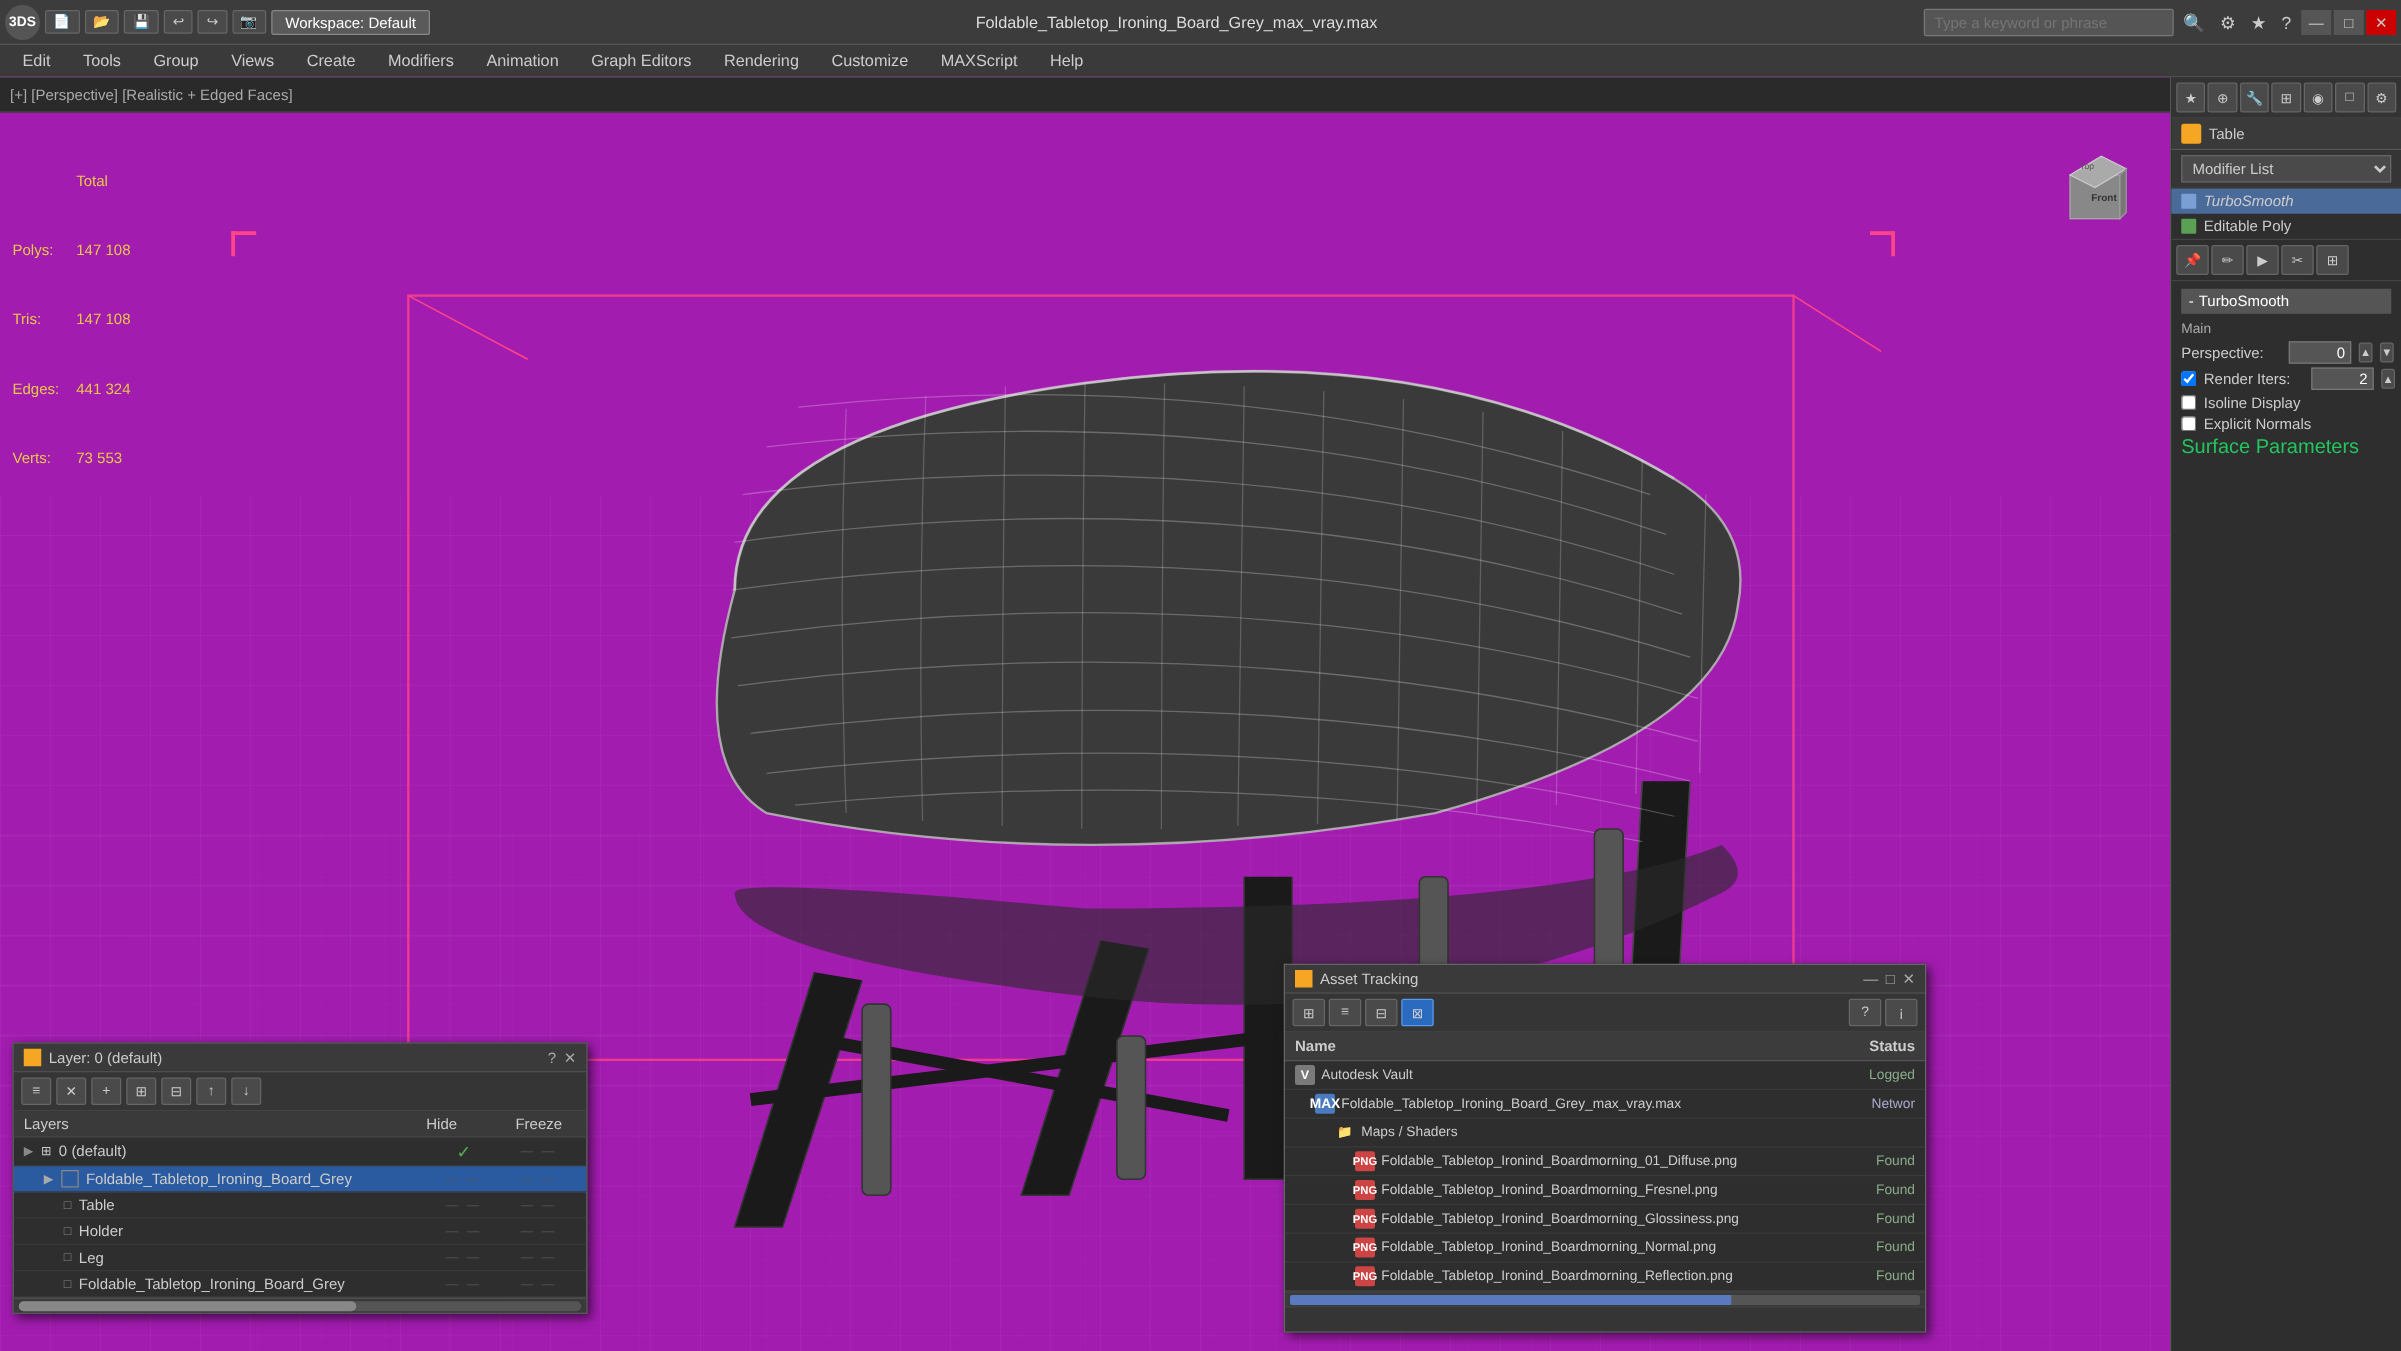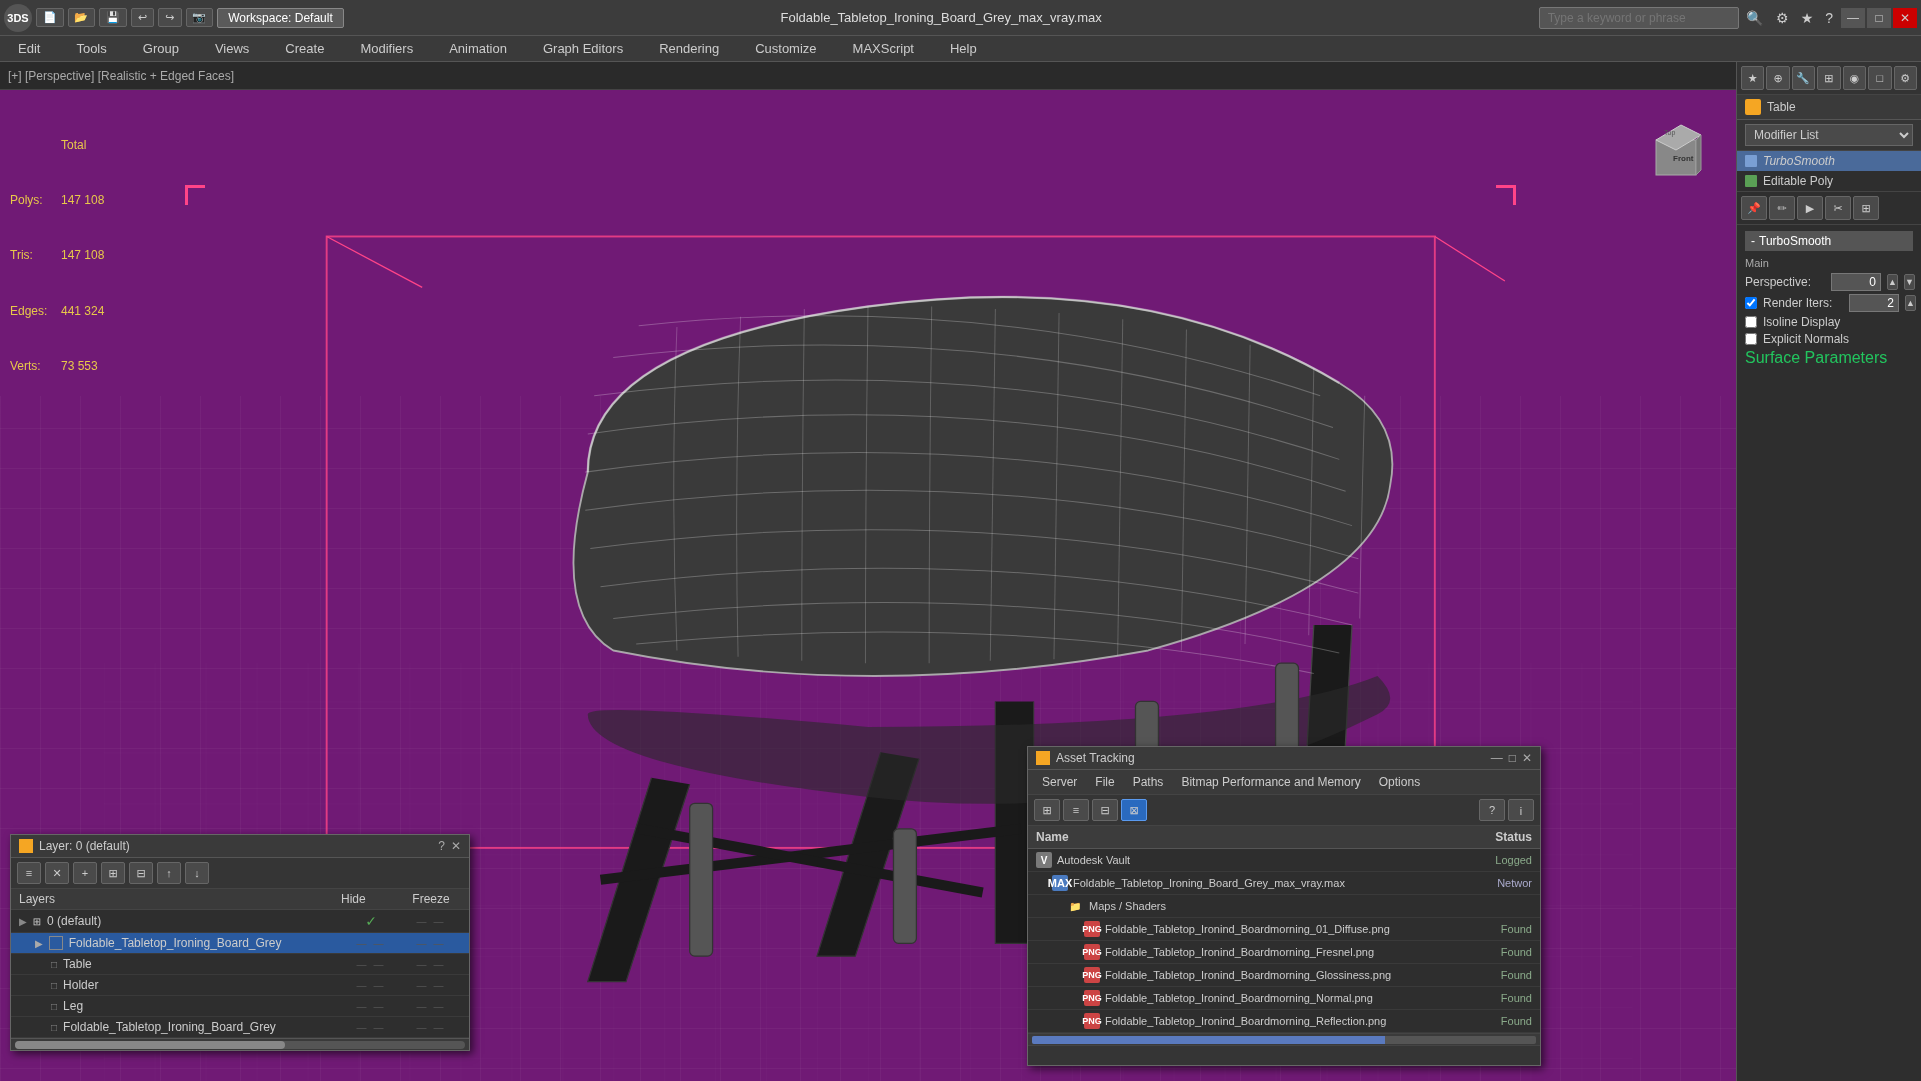--- a/index.html
+++ b/index.html
@@ -11,31 +11,31 @@
     .toolbar-btn { background: #4a4a4a; border: 1px solid #666; color: #ccc; padding: 2px 6px; cursor: pointer; font-size: 11px; border-radius: 2px; }
     #workspace-btn { background: #5a5a5a; border: 1px solid #888; color: #fff; padding: 2px 10px; font-size: 12px; border-radius: 2px; display: flex; align-items: center; gap: 4px; }
     #file-title { flex: 1; text-align: center; color: #ddd; font-size: 13px; }
     #search-box { background: #555; border: 1px solid #777; color: #ccc; padding: 3px 8px; width: 200px; font-size: 12px; border-radius: 2px; }
     .icon-btn { background: none; border: none; color: #ccc; cursor: pointer; padding: 2px 4px; font-size: 14px; }
     #win-controls { display: flex; gap: 2px; margin-left: auto; }
     .win-btn { background: #555; border: none; color: #ccc; width: 24px; height: 20px; cursor: pointer; font-size: 12px; display: flex; align-items: center; justify-content: center; }
     .win-btn.close { background: #c00; }
 
     
-    #menu-bar { display: flex; align-items: center; height: 26px; background: #3a3a3a; border-bottom: 1px solid #555; padding: 0 8px; gap: 16px; }
+    #menu-bar { display: flex; align-items: center; height: 26px; background: #3a3a3a; border-bottom: 1px solid #555; padding: 0 8px; gap: 6px; }
     .menu-item { color: #ccc; padding: 2px 10px; cursor: pointer; font-size: 13px; border-radius: 2px; }
 
     
     #viewport-header { height: 28px; background: #2a2a2a; border-bottom: 1px solid #444; display: flex; align-items: center; padding: 0 8px; color: #aaa; font-size: 12px; gap: 4px; }
 
     
     #main-layout { display: flex; height: calc(1081px - 62px); }
 
     
-    #viewport { flex: 1; position: relative; background: #701a75; overflow: hidden; }
+    #viewport { flex: 1; position: relative; background: #a21caf; overflow: hidden; }
     #viewport-canvas { width: 100%; height: 100%; position: relative; }
     
     
     .vp-grid { position: absolute; bottom: 0; left: 0; right: 0; height: 70%; background: 
       repeating-linear-gradient(0deg, rgba(255,255,255,0.04) 0px, rgba(255,255,255,0.04) 1px, transparent 1px, transparent 40px),
       repeating-linear-gradient(90deg, rgba(255,255,255,0.04) 0px, rgba(255,255,255,0.04) 1px, transparent 1px, transparent 40px);
     }
 
     
     #stats { position: absolute; top: 10px; left: 10px; color: #e8c84a; font-size: 12px; line-height: 1.6; }
@@ -391,27 +391,20 @@
         <div id="asset-panel-title-left">
           <div class="ap-icon"></div>
           <span>Asset Tracking</span>
         </div>
         <div style="display:flex;gap:6px;align-items:center;">
           <span style="cursor:pointer;color:#aaa;">—</span>
           <span style="cursor:pointer;color:#aaa;">□</span>
           <span style="cursor:pointer;color:#aaa;">✕</span>
         </div>
       </div>
-      <div id="asset-menu">
-        <div class="am-item">Server</div>
-        <div class="am-item">File</div>
-        <div class="am-item">Paths</div>
-        <div class="am-item">Bitmap Performance and Memory</div>
-        <div class="am-item">Options</div>
-      </div>
       <div id="asset-toolbar">
         <button class="at-btn">⊞</button>
         <button class="at-btn">≡</button>
         <button class="at-btn">⊟</button>
         <button class="at-btn active">⊠</button>
         <div style="flex:1;"></div>
         <button class="at-btn">?</button>
         <button class="at-btn">ℹ</button>
       </div>
       <div id="asset-table-header">

